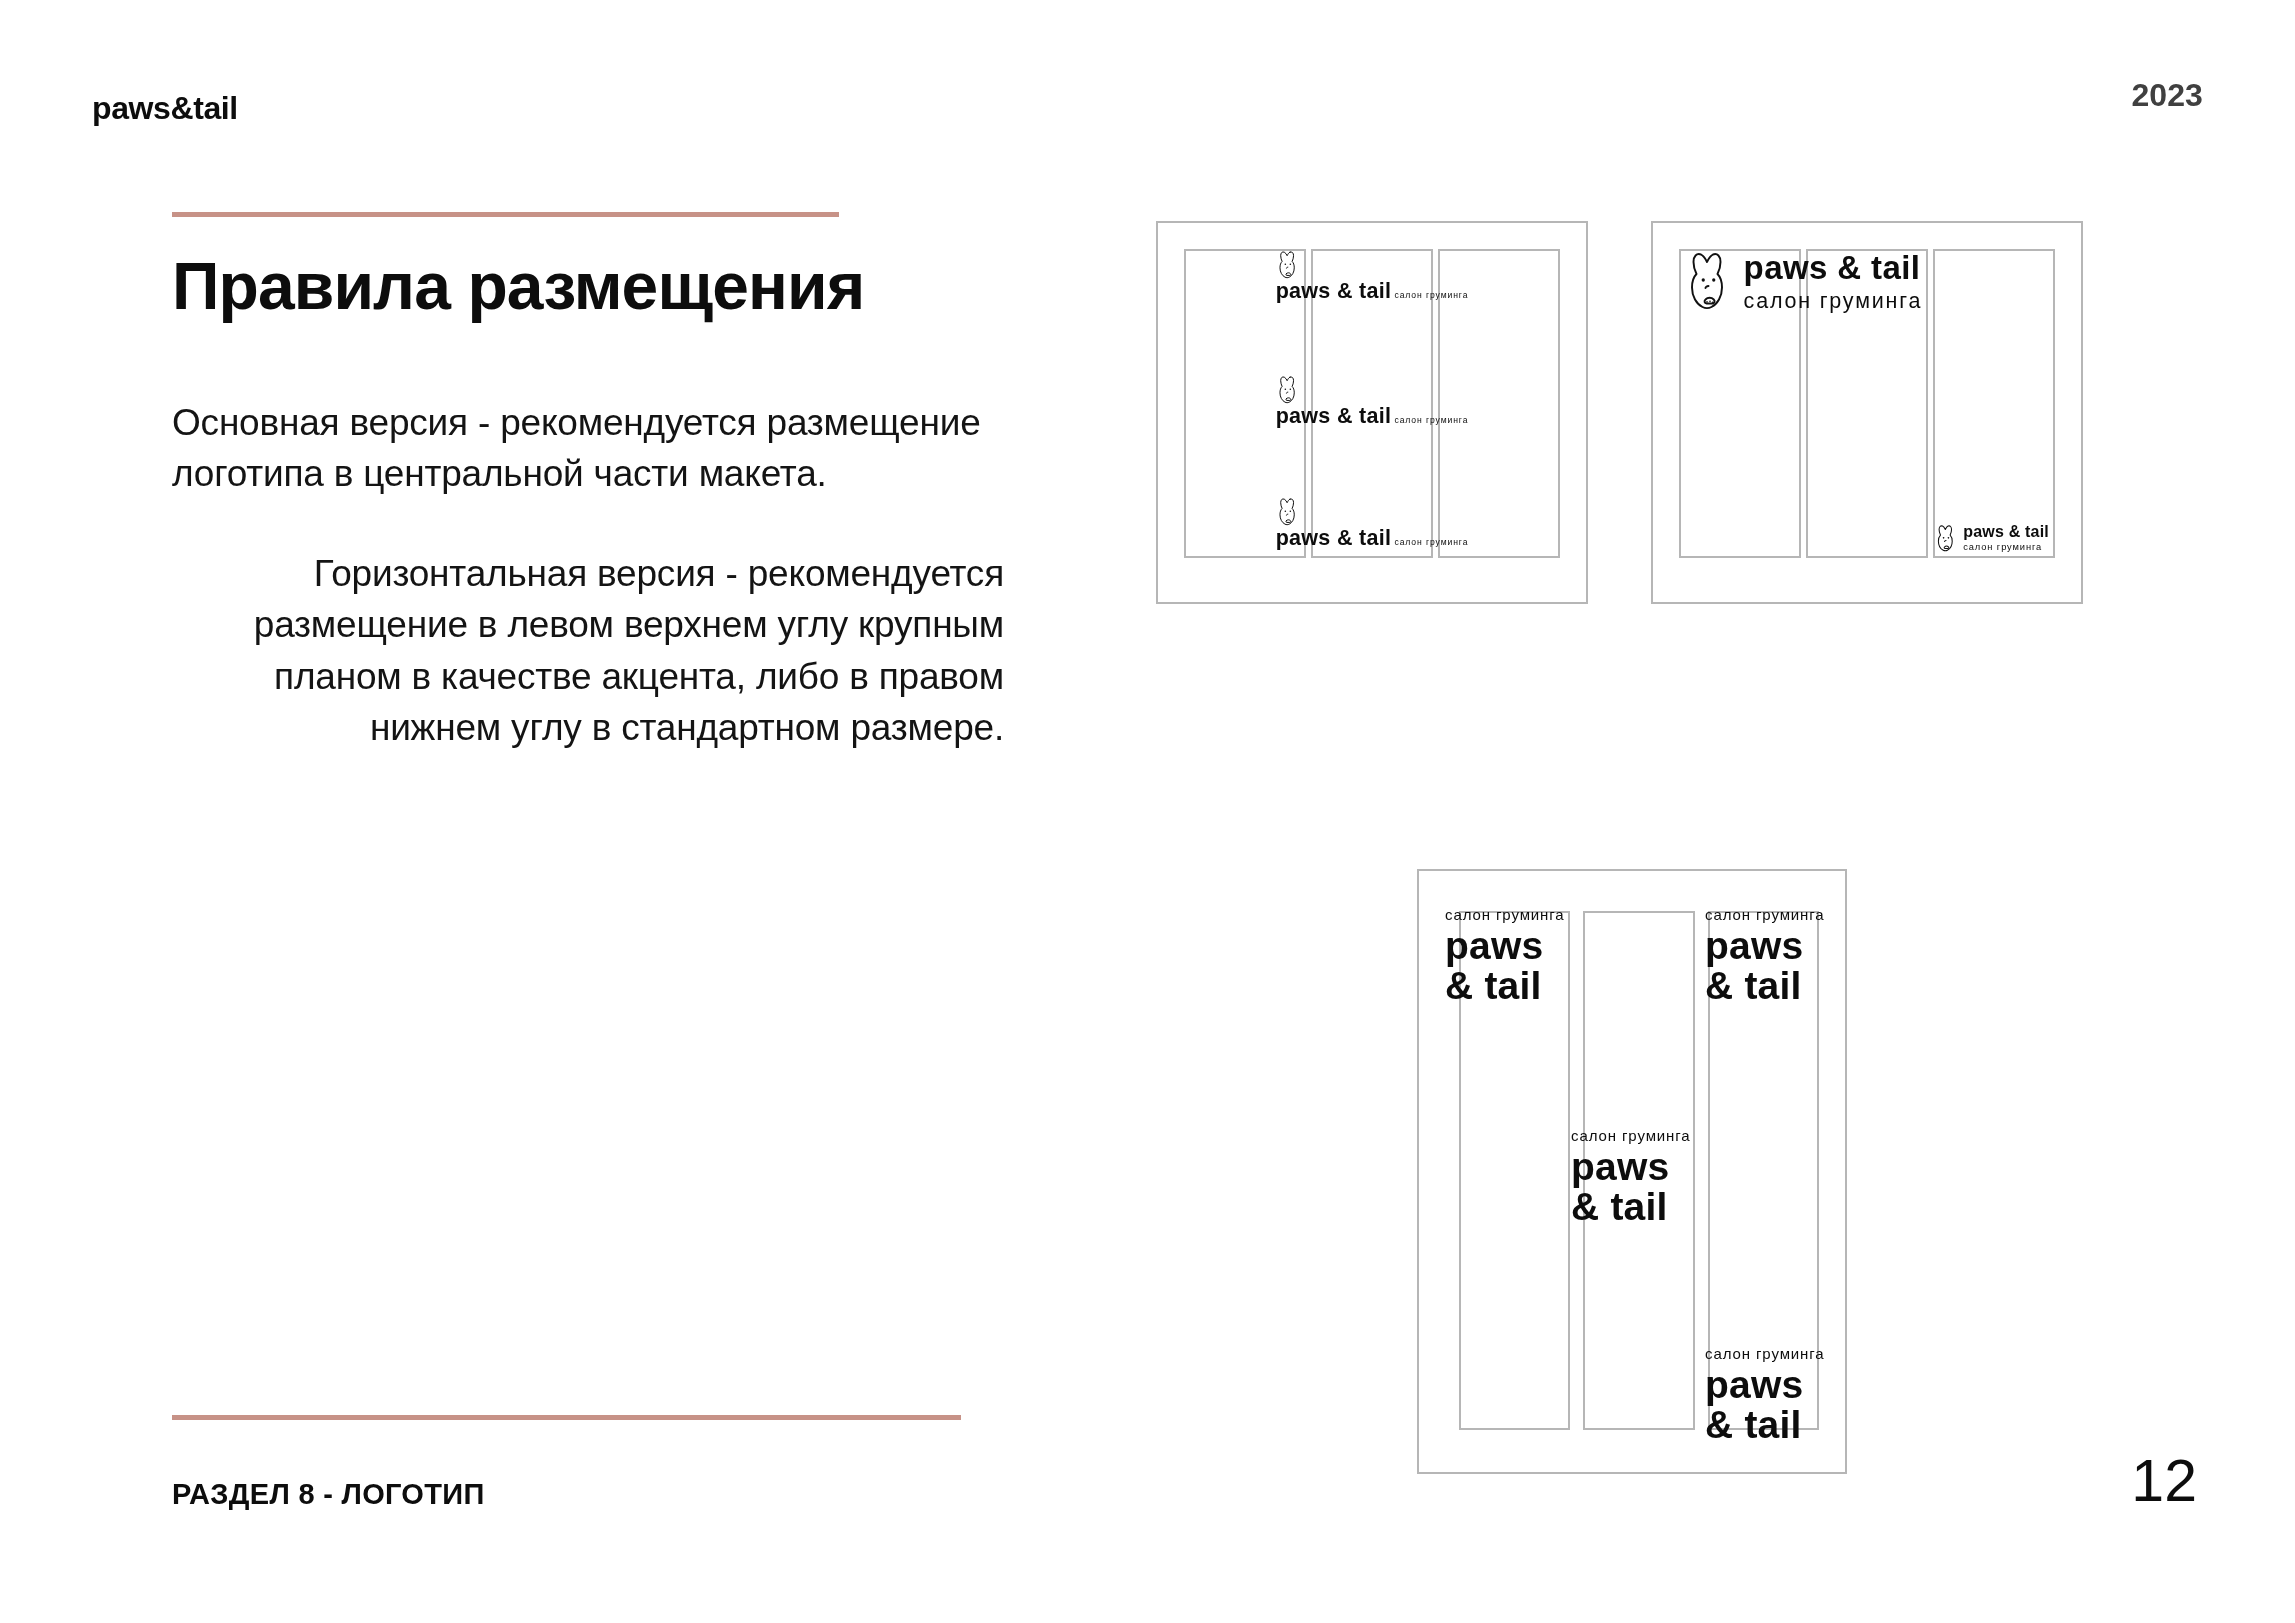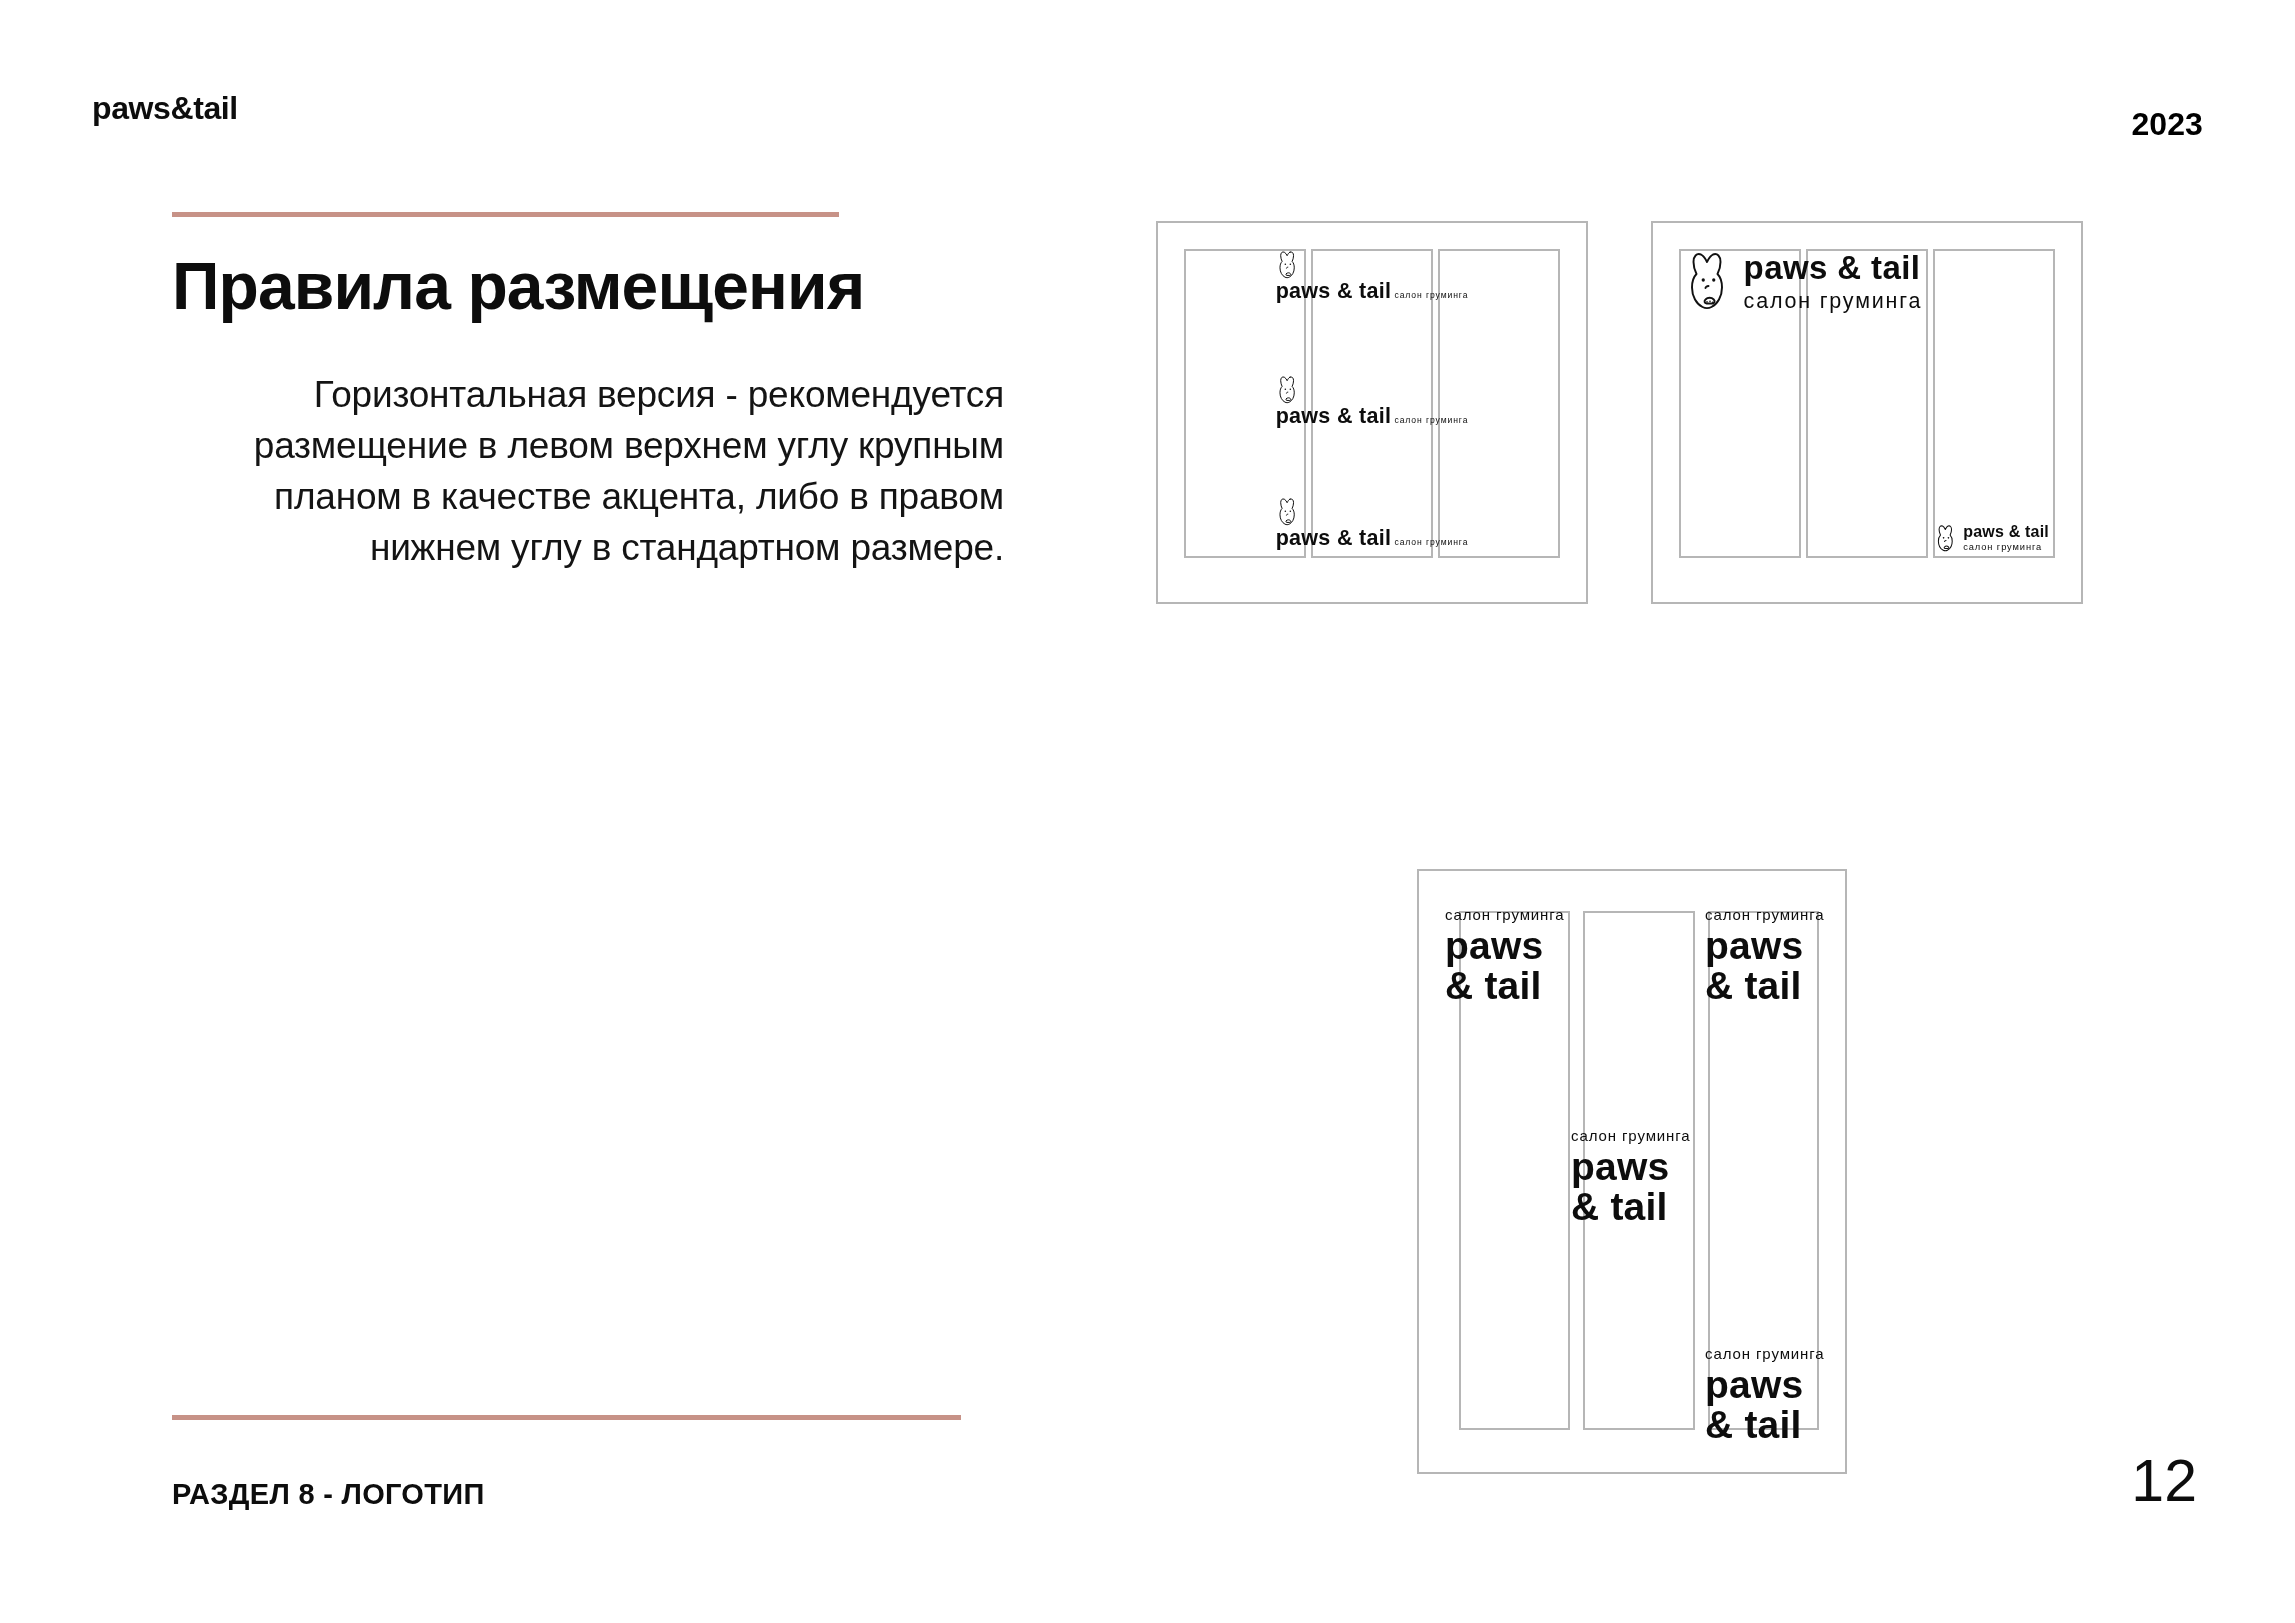--- a/index.html
+++ b/index.html
@@ -24,25 +24,25 @@
     font-size: 32px;
     font-weight: 600;
     letter-spacing: -0.4px;
     color: #0d0d0d;
     line-height: 1;
     white-space: nowrap;
   }
   #year-label {
     position: absolute;
     right: 92px;
-    top: 108px;
+    top: 79px;
     font-size: 32px;
     font-weight: 700;
     letter-spacing: 0.1px;
-    color: #000000;
+    color: #404040;
     line-height: 1;
   }
 
   
   #left-column {
     position: absolute;
     left: 172px;
     top: 212px;
     width: 832px;
   }
@@ -209,20 +209,21 @@
 </style>
 </head>
 <body>
 
 <div id="brand-mark">paws&amp;tail</div>
 <div id="year-label">2023</div>
 
 <div id="left-column">
   <div class="rule"></div>
   <h1 id="page-title">Правила размещения</h1>
+  <p class="body-paragraph" id="para-1">Основная версия - рекомендуется размещение логотипа в центральной части макета.</p>
   <p class="body-paragraph" id="para-2">Горизонтальная версия - рекомендуется размещение в левом верхнем углу крупным планом в качестве акцента, либо в правом нижнем углу в стандартном размере.</p>
 </div>
 
 <div id="footer-rule"></div>
 <div id="section-label">РАЗДЕЛ 8 - ЛОГОТИП</div>
 <div id="page-number">12</div>
 
 <div class="panel" id="panel-vertical">
   <div class="panel-cols" style="padding:26px 26px 44px 26px;">
     <div class="col" style="flex:1;"></div>

